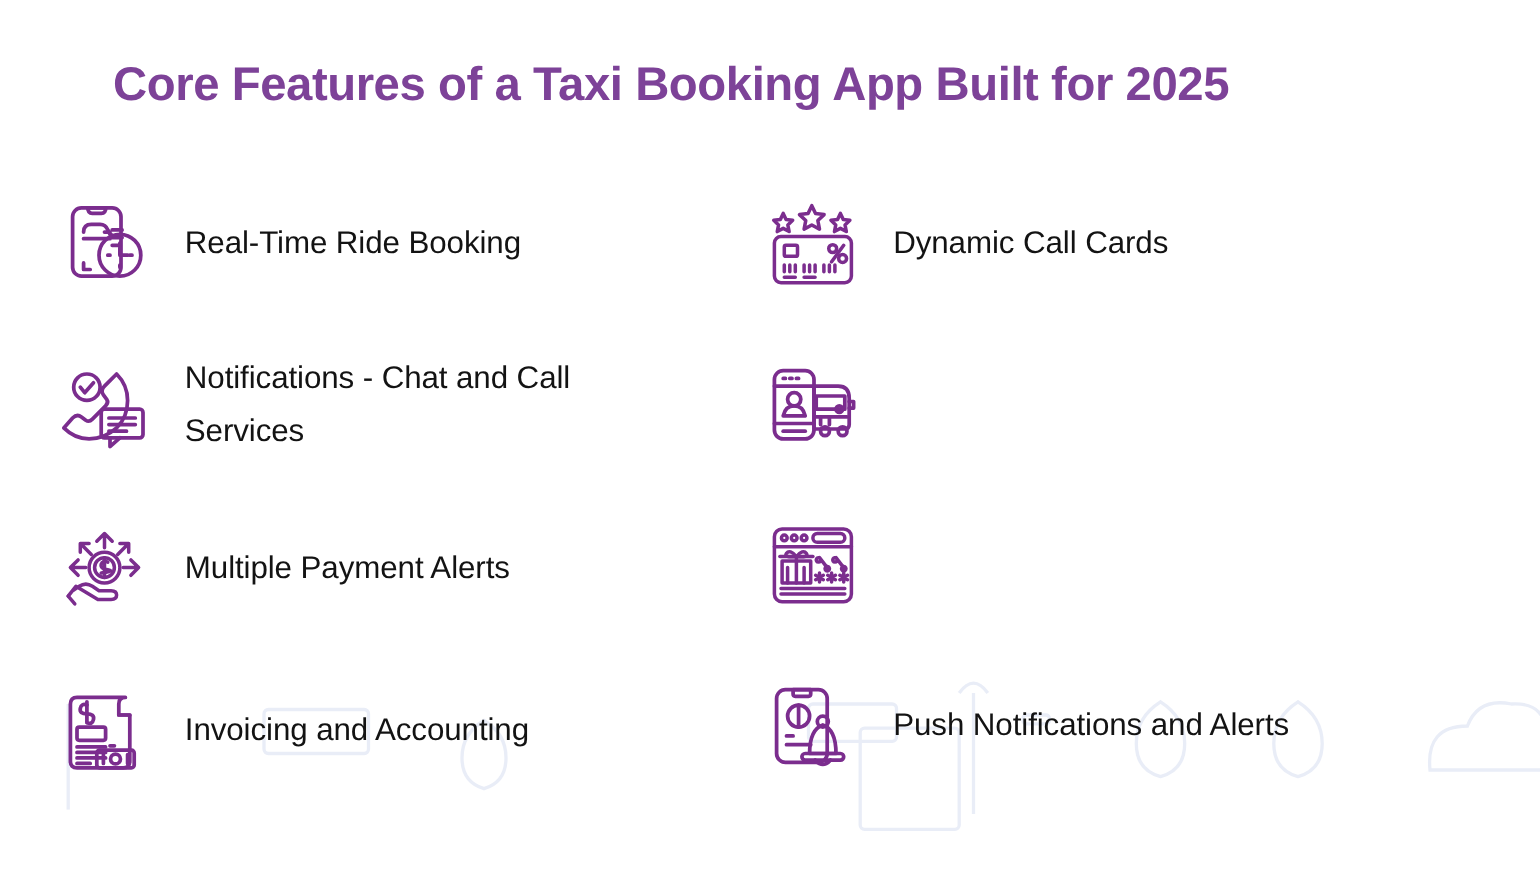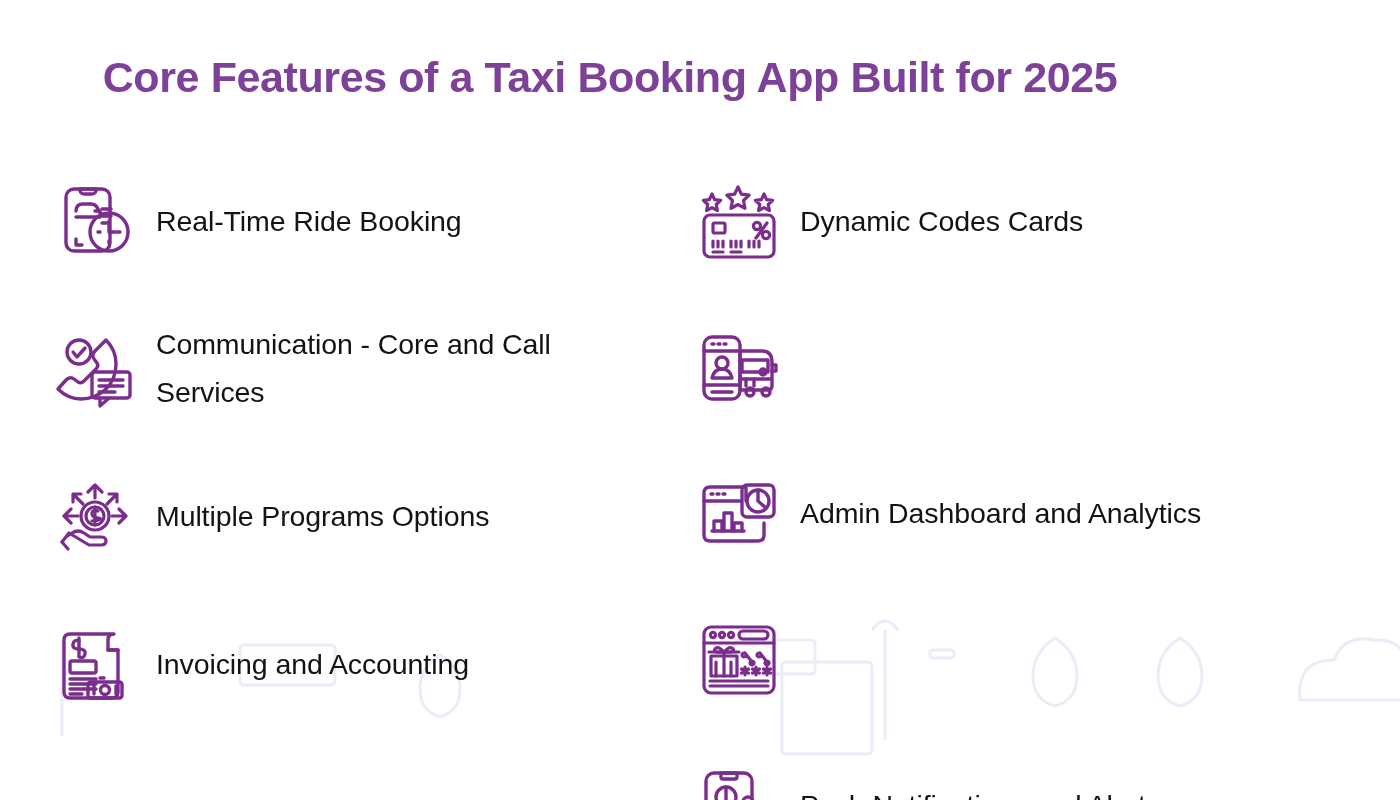--- a/index.html
+++ b/index.html
@@ -59,21 +59,21 @@
     display: flex;
     flex-direction: column;
   }
 
   .column.left  { width: 630px; }
   .column.right { width: 666px; }
 
   .feature {
     display: flex;
     align-items: center;
-    gap: 20px;
+    gap: 32px;
   }
 
   
   .column.left  .feature { height: 148px; }
   .column.right .feature { height: 146px; }
 
   .column.left  .feature:first-child { height: 146px; }
 
   .feature-icon {
     flex: 0 0 auto;
@@ -151,21 +151,21 @@
         <span class="feature-icon">
           <svg width="82" height="82" viewBox="0 0 82 82" fill="none" stroke="#7B2D8E" stroke-width="3.4" stroke-linecap="round" stroke-linejoin="round">
             <path d="M52 12 q10 10 10 24 q0 15 -10 25 q-11 10 -25 10 q-13 0 -23 -10 l8 -9 q4 -4 8 -1 l4 3 q3 2 6 -1 l12 -12 q3 -3 1 -6 l-3 -4 q-3 -4 1 -8 z"></path>
             <circle cx="25" cy="24" r="12"></circle>
             <path d="M19 24 l4 5 l8 -9"></path>
             <rect x="38" y="44" width="38" height="26" rx="3"></rect>
             <path d="M46 70 v8 l9 -8"></path>
             <path d="M45 52 h24 M45 58 h24 M45 64 h16"></path>
           </svg>
         </span>
-        <span class="feature-label">Communication - Core and Call Services</span>
+        <span class="feature-label">Notifications - Chat and Call Services</span>
       </div>
 
       <div class="feature">
         <span class="feature-icon">
           <svg width="82" height="82" viewBox="0 0 82 82" fill="none" stroke="#7B2D8E" stroke-width="3.2" stroke-linecap="round" stroke-linejoin="round">
             <circle cx="41" cy="40" r="14"></circle>
             <circle cx="41" cy="40" r="9"></circle>
             <path d="M44 35 q-5 -2 -6 2 t6 5 t-6 3"></path>
             <path d="M41 31 v18"></path>
 
@@ -176,21 +176,21 @@
             <path d="M58 40 h13 M65 33 l7 7 l-7 7"></path>
 
             <path d="M29 28 l-9 -9 M19 26 l-0 -8 h8"></path>
 
             <path d="M53 28 l9 -9 M55 18 h8 v8"></path>
 
             <path d="M8 66 l7 -9 l20 12 h12 q5 0 5 -4 t-5 -4 h-11 l-6 -4 q-6 -4 -12 0 l-6 4"></path>
             <path d="M8 66 l6 7"></path>
           </svg>
         </span>
-        <span class="feature-label">Multiple Programs Options</span>
+        <span class="feature-label">Multiple Payment Alerts</span>
       </div>
 
       <div class="feature">
         <span class="feature-icon">
           <svg width="82" height="82" viewBox="0 0 82 82" fill="none" stroke="#7B2D8E" stroke-width="3.4" stroke-linecap="round" stroke-linejoin="round">
             <path d="M10 16 q0 -6 6 -6 h44 q-6 0 -6 6 v10 h10 v42 q0 6 -6 6 h-42 q-6 0 -6 -6 z"></path>
             <path d="M54 26 h10"></path>
             <path d="M25 17 q-5 -2 -6 3 t6 5 t6 5 t-6 3"></path>
             <path d="M25 14 v18"></path>
             <rect x="16" y="37" width="26" height="12" rx="2"></rect>
@@ -216,21 +216,21 @@
             <path d="M66 13 l2.6 5.6 l6 .7 l-4.4 4.2 l1.2 6 l-5.4 -2.9 l-5.4 2.9 l1.2 -6 l-4.4 -4.2 l6 -.7 z"></path>
             <rect x="6" y="34" width="70" height="42" rx="6"></rect>
             <rect x="15" y="42" width="12" height="10" rx="1.5"></rect>
             <path d="M15 60 v6 M20 60 v6 M25 60 v6 M33 60 v6 M38 60 v6 M43 60 v6 M51 60 v6 M56 60 v6 M61 60 v6"></path>
             <path d="M15 71 h10 M33 71 h10"></path>
             <circle cx="59" cy="45" r="3.6"></circle>
             <circle cx="68" cy="54" r="3.6"></circle>
             <path d="M69 42 l-11 15"></path>
           </svg>
         </span>
-        <span class="feature-label">Dynamic Codes Cards</span>
+        <span class="feature-label">Dynamic Call Cards</span>
       </div>
 
       <div class="feature">
         <span class="feature-icon">
           <svg width="82" height="82" viewBox="0 0 82 82" fill="none" stroke="#7B2D8E" stroke-width="3.4" stroke-linecap="round" stroke-linejoin="round">
             <rect x="6" y="10" width="36" height="62" rx="8"></rect>
             <path d="M14 17 h2 M20 17 h2 M26 17 h2"></path>
             <path d="M6 24 h36 M6 58 h36"></path>
             <circle cx="24" cy="36" r="6"></circle>
             <path d="M14 51 q2 -9 10 -9 t10 9 z"></path>
@@ -240,37 +240,20 @@
             <path d="M44 33 h26 v12 h-26 z"></path>
             <path d="M44 52 h28"></path>
             <path d="M48 52 v7 M56 52 v7"></path>
             <circle cx="65" cy="45" r="3"></circle>
             <circle cx="52" cy="65" r="4"></circle>
             <circle cx="68" cy="65" r="4"></circle>
           </svg>
         </span>
       </div>
 
-      <div class="feature">
-        <span class="feature-icon">
-          <svg width="82" height="82" viewBox="0 0 82 82" fill="none" stroke="#7B2D8E" stroke-width="3.4" stroke-linecap="round" stroke-linejoin="round">
-            <path d="M6 20 q0 -6 6 -6 h36 v14 M6 20 v42 q0 6 6 6 h48 q6 0 6 -6 v-12"></path>
-            <path d="M6 28 h36"></path>
-            <path d="M13 21 h2 M19 21 h2 M25 21 h2"></path>
-            <path d="M16 58 v-10 h8 v10"></path>
-            <path d="M26 58 v-18 h8 v18"></path>
-            <path d="M36 58 v-8 h8 v8"></path>
-            <path d="M14 58 h32"></path>
-            <rect x="44" y="12" width="32" height="32" rx="5"></rect>
-            <circle cx="60" cy="28" r="11"></circle>
-            <path d="M60 28 v-11 M60 28 l8 7"></path>
-          </svg>
-        </span>
-        <span class="feature-label">Admin Dashboard and Analytics</span>
-      </div>
 
       <div class="feature">
         <span class="feature-icon">
           <svg width="82" height="82" viewBox="0 0 82 82" fill="none" stroke="#7B2D8E" stroke-width="3.2" stroke-linecap="round" stroke-linejoin="round">
             <rect x="6" y="8" width="70" height="66" rx="7"></rect>
             <path d="M6 24 h70"></path>
             <circle cx="15" cy="16" r="2.6"></circle>
             <circle cx="24" cy="16" r="2.6"></circle>
             <circle cx="33" cy="16" r="2.6"></circle>
             <rect x="41" y="12" width="29" height="8" rx="4"></rect>

